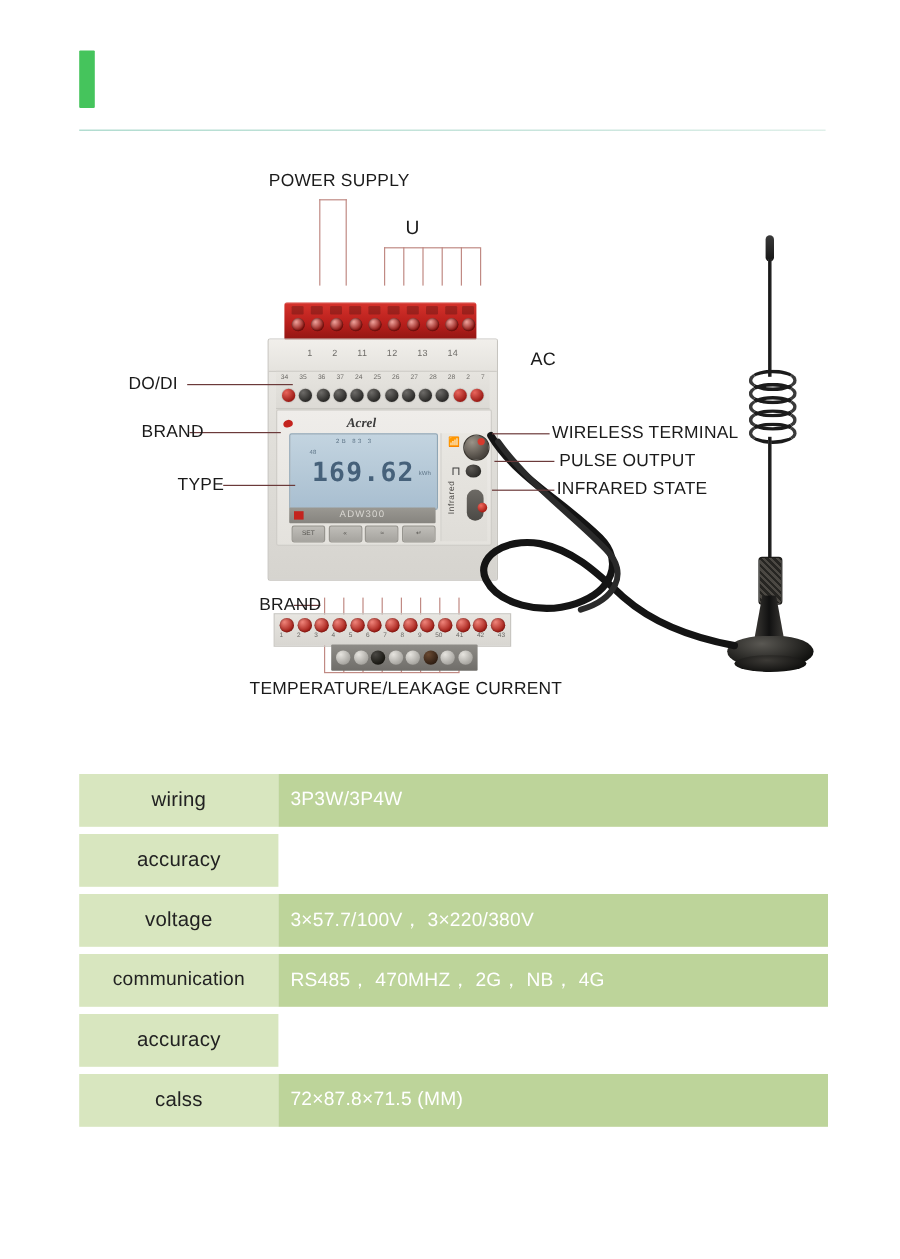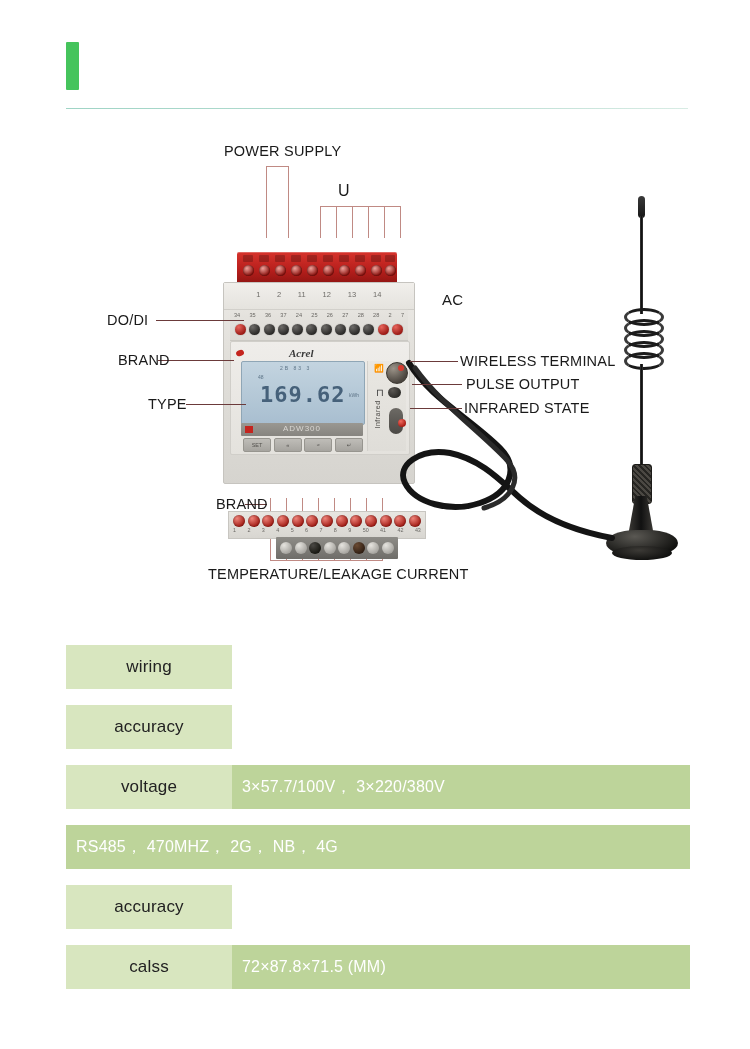--- a/index.html
+++ b/index.html
@@ -255,21 +255,21 @@
     border-radius:50%/60%;}
   .ant-base2{position:absolute;left:12px;top:350px;width:60px;height:14px;
     background:radial-gradient(ellipse at 45% 30%,#3c3a36,#0d0d0c 80%);
     border-radius:50%;}
 
   
   .cable{position:absolute;left:0;top:0;width:750px;height:505px;pointer-events:none;}
 
   
   .spec{position:absolute;left:66px;top:645px;width:624px;}
-  .spec-row{display:flex;height:44px;margin-bottom:16px;}
+  .spec-row{display:flex;height:44px;margin-bottom:6px;}
   .spec-key{
     width:166px;flex:0 0 166px;
     background:#d8e6bf;
     display:flex;align-items:center;justify-content:center;
     font-size:17px;color:#222;letter-spacing:.2px;
     font-family:"Liberation Sans", sans-serif;
   }
   .spec-val{
     flex:1;
     background:#bdd49a;
@@ -504,29 +504,31 @@
   <div class="lbl" style="left:460px;top:235px;">WIRELESS TERMINAL</div>
   <div class="lbl" style="left:466px;top:258px;">PULSE OUTPUT</div>
   <div class="lbl" style="left:464px;top:282px;">INFRARED STATE</div>
   <div class="lbl" style="left:216px;top:378px;">BRAND</div>
   <div class="lbl" style="left:208px;top:448px;">TEMPERATURE/LEAKAGE CURRENT</div>
 </div>
 
 <div class="spec">
   <div class="spec-row">
     <div class="spec-key">wiring</div>
+    <div class="spec-val">3P3W/3P4W</div>
   </div>
   <div class="spec-row">
     <div class="spec-key">accuracy</div>
   </div>
   <div class="spec-row">
     <div class="spec-key">voltage</div>
     <div class="spec-val">3×57.7/100V， 3×220/380V</div>
   </div>
   <div class="spec-row">
+    <div class="spec-key" style="font-size:16px;">communication</div>
     <div class="spec-val">RS485， 470MHZ， 2G， NB， 4G</div>
   </div>
   <div class="spec-row">
     <div class="spec-key">accuracy</div>
   </div>
   <div class="spec-row">
     <div class="spec-key">calss</div>
     <div class="spec-val">72×87.8×71.5 (MM)</div>
   </div>
 </div>

